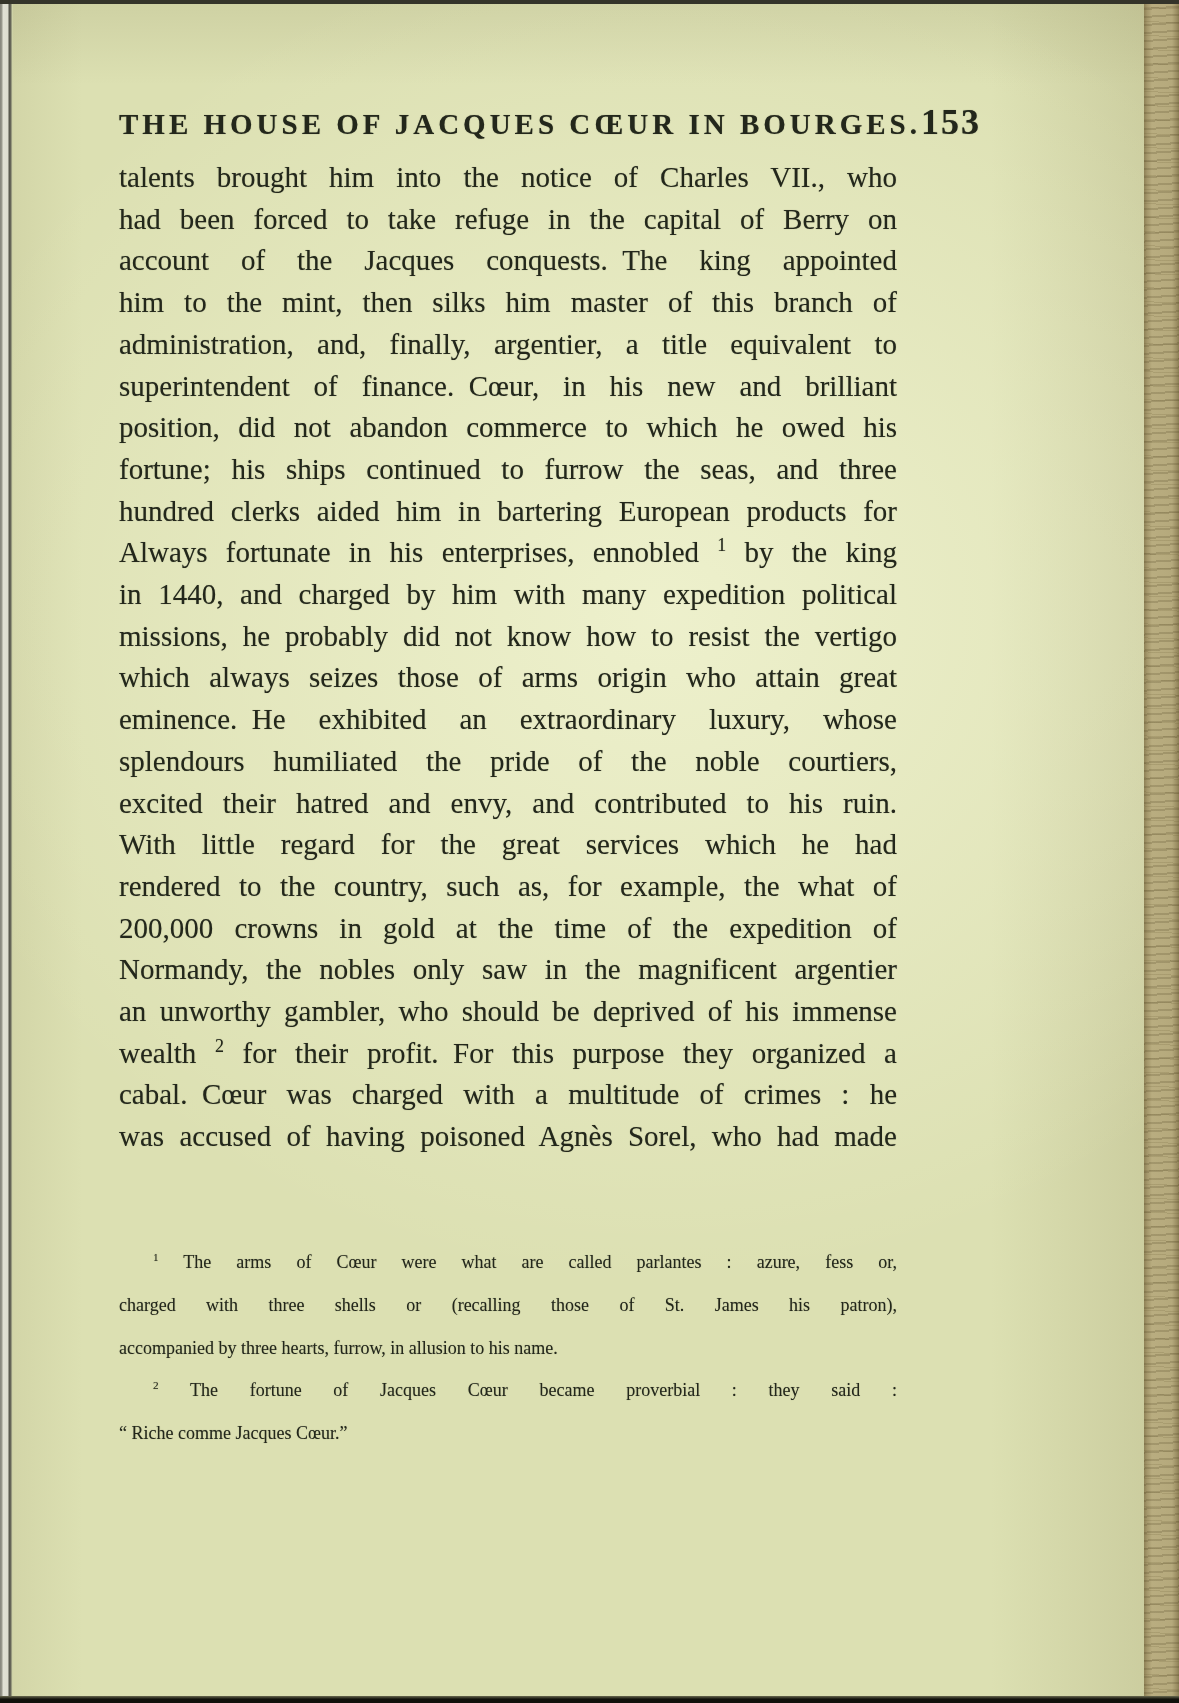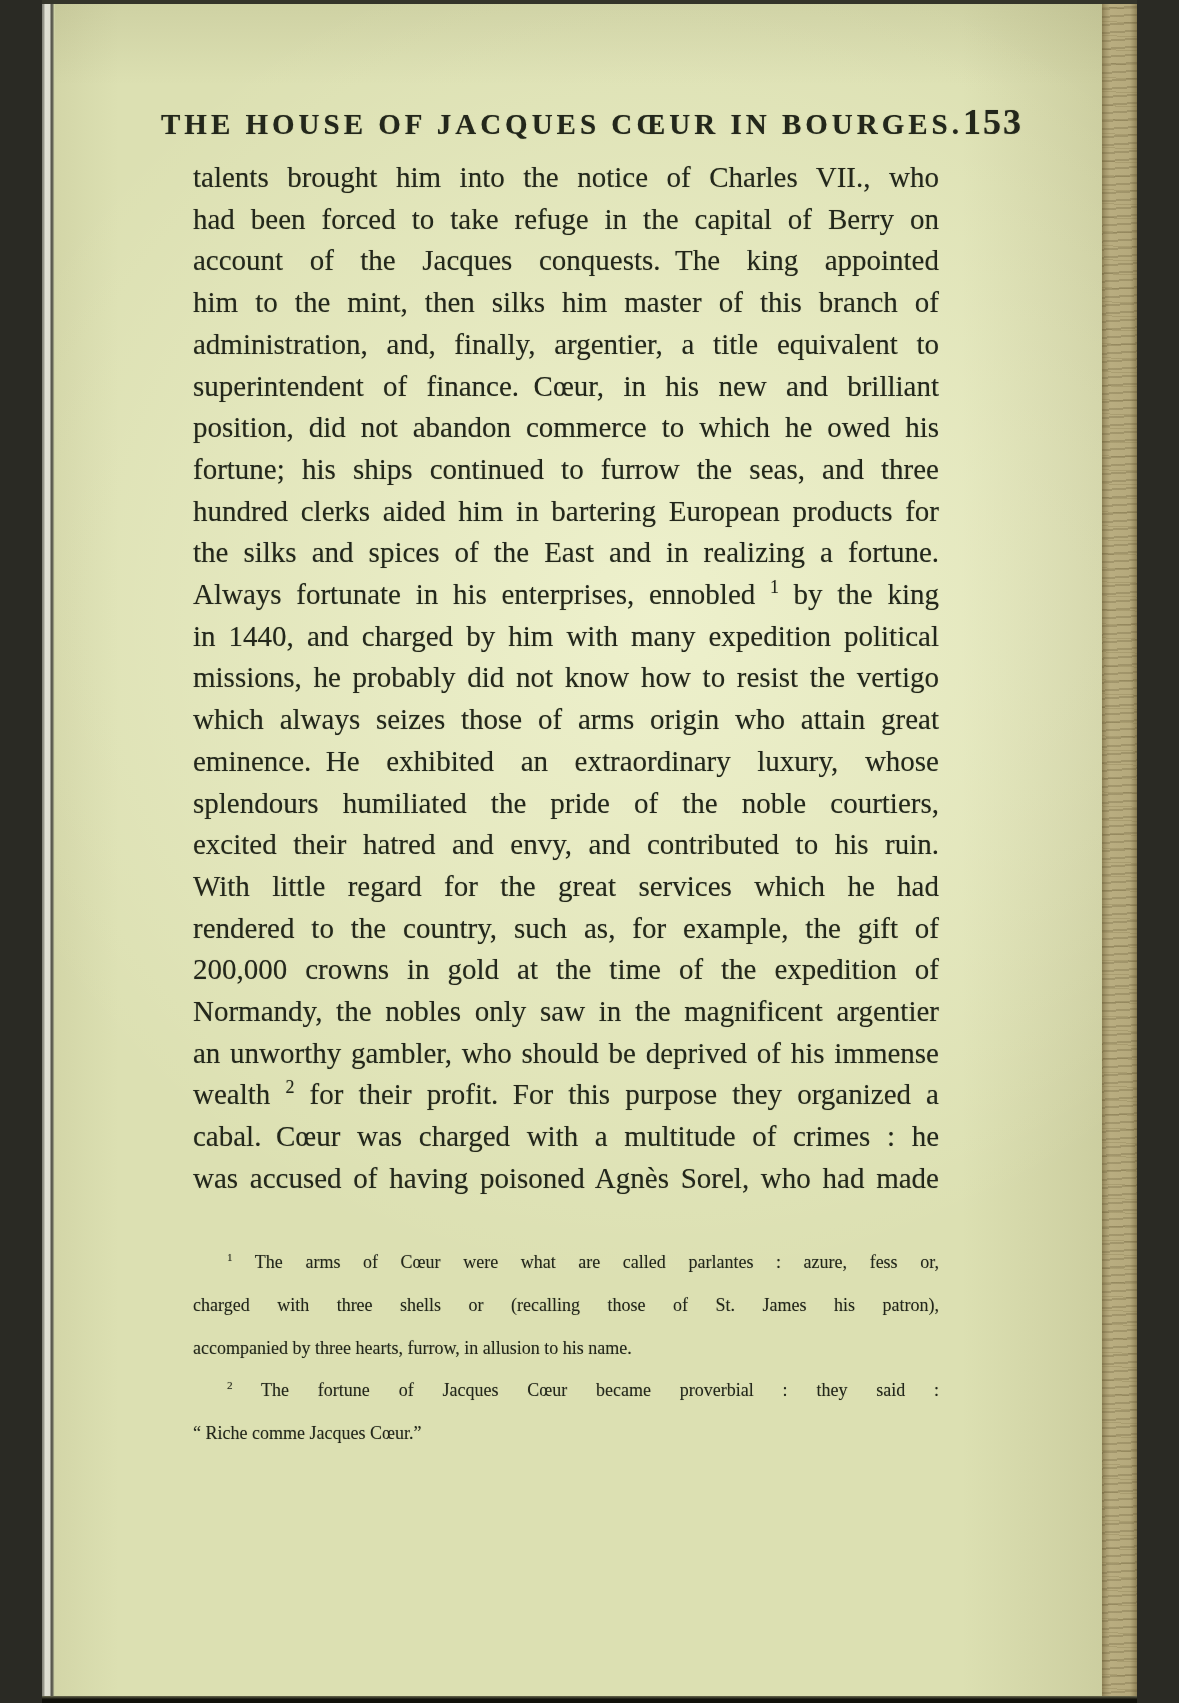--- a/index.html
+++ b/index.html
@@ -3,21 +3,21 @@
 <meta charset="utf-8">
 <style>
   html, body {
     margin: 0;
     padding: 0;
     background: #2a2a24;
     font-family: "Liberation Serif", "DejaVu Serif", serif;
   }
   .scan {
     position: relative;
-    width: 1095px;
+    width: 1179px;
     height: 1703px;
     margin: 0 auto;
     overflow: hidden;
     background:
       radial-gradient(90% 55% at 56% 36%, rgba(252,254,226,0.55), rgba(252,254,226,0) 72%),
       linear-gradient(180deg, rgba(120,115,70,0.14), rgba(120,115,70,0) 5%),
       linear-gradient(90deg, rgba(130,122,75,0.12) 0%, rgba(130,122,75,0) 7%, rgba(130,122,75,0) 84%, rgba(130,122,75,0.18) 97%),
       #dce0b2;
     color: #23271b;
   }
@@ -79,21 +79,20 @@
   .footnotes {
     position: absolute;
     top: 1241px; left: 0; right: 0;
     font-size: 18px;
     line-height: 42.8px;
     text-shadow: 0 0 1px rgba(32,36,22,0.3);
   }
   .line {
     text-align: justify;
     text-align-last: justify;
-    margin-left: 32px;
   }
   .line.no-just {
     text-align: left;
     text-align-last: auto;
   }
   .line.indent {
     text-indent: 34px;
   }
   .line .it { }
   .line sup {
@@ -119,30 +118,29 @@
     <div class="body-text">
         <div class="line"><span>talents brought him into the notice of Charles VII., who</span></div>
         <div class="line"><span>had been forced to take refuge in the capital of Berry on</span></div>
         <div class="line"><span>account of the Jacques conquests. The king appointed</span></div>
         <div class="line"><span>him to the mint, then silks him master of this branch of</span></div>
         <div class="line"><span>administration, and, finally, </span><span class="it">argentier</span><span>, a title equivalent to</span></div>
         <div class="line"><span>superintendent of finance. Cœur, in his new and brilliant</span></div>
         <div class="line"><span>position, did not abandon commerce to which he owed his</span></div>
         <div class="line"><span>fortune; his ships continued to furrow the seas, and three</span></div>
         <div class="line"><span>hundred clerks aided him in bartering European products for</span></div>
-        <div class="line"><span>the silks and spices of the East and in realizing a fortune.</span></div>
         <div class="line"><span>Always fortunate in his enterprises, ennobled </span><sup>1</sup><span> by the king</span></div>
         <div class="line"><span>in 1440, and charged by him with many expedition political</span></div>
         <div class="line"><span>missions, he probably did not know how to resist the vertigo</span></div>
         <div class="line"><span>which always seizes those of arms origin who attain great</span></div>
         <div class="line"><span>eminence. He exhibited an extraordinary luxury, whose</span></div>
         <div class="line"><span>splendours humiliated the pride of the noble courtiers,</span></div>
         <div class="line"><span>excited their hatred and envy, and contributed to his ruin.</span></div>
         <div class="line"><span>With little regard for the great services which he had</span></div>
-        <div class="line"><span>rendered to the country, such as, for example, the gift of</span></div>
+        <div class="line"><span>rendered to the country, such as, for example, the what of</span></div>
         <div class="line"><span>200,000 crowns in gold at the time of the expedition of</span></div>
         <div class="line"><span>Normandy, the nobles only saw in the magnificent </span><span class="it">argentier</span></div>
         <div class="line"><span>an unworthy gambler, who should be deprived of his immense</span></div>
         <div class="line"><span>wealth </span><sup>2</sup><span> for their profit. For this purpose they organized a</span></div>
         <div class="line"><span>cabal. Cœur was charged with a multitude of crimes : he</span></div>
         <div class="line"><span>was accused of having poisoned Agnès Sorel, who had made</span></div>
       </div>
 
     <div class="footnotes">
         <div class="line indent"><sup>1</sup><span> The arms of Cœur were what are called </span><span class="it">parlantes</span><span> : azure, fess </span><span class="it">or</span><span>,</span></div>

